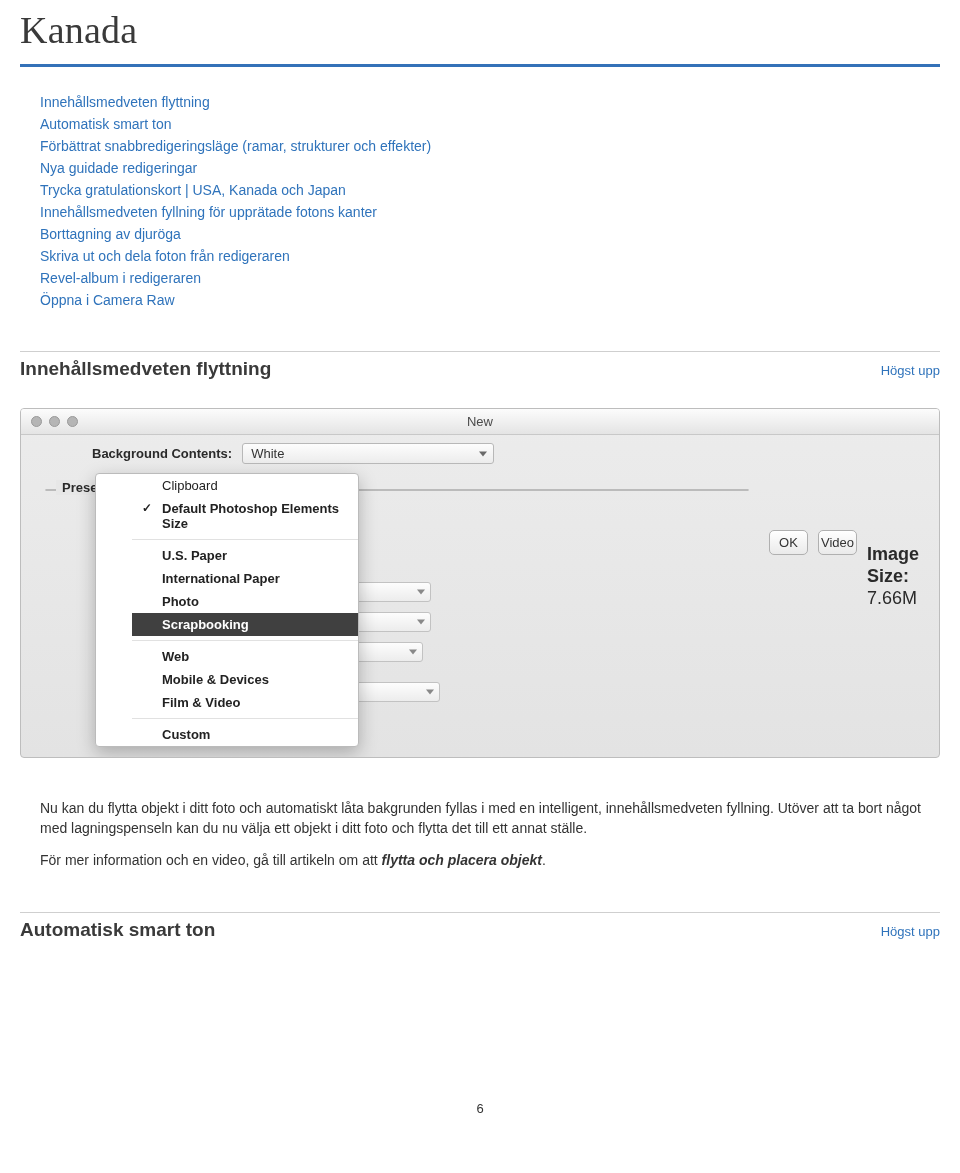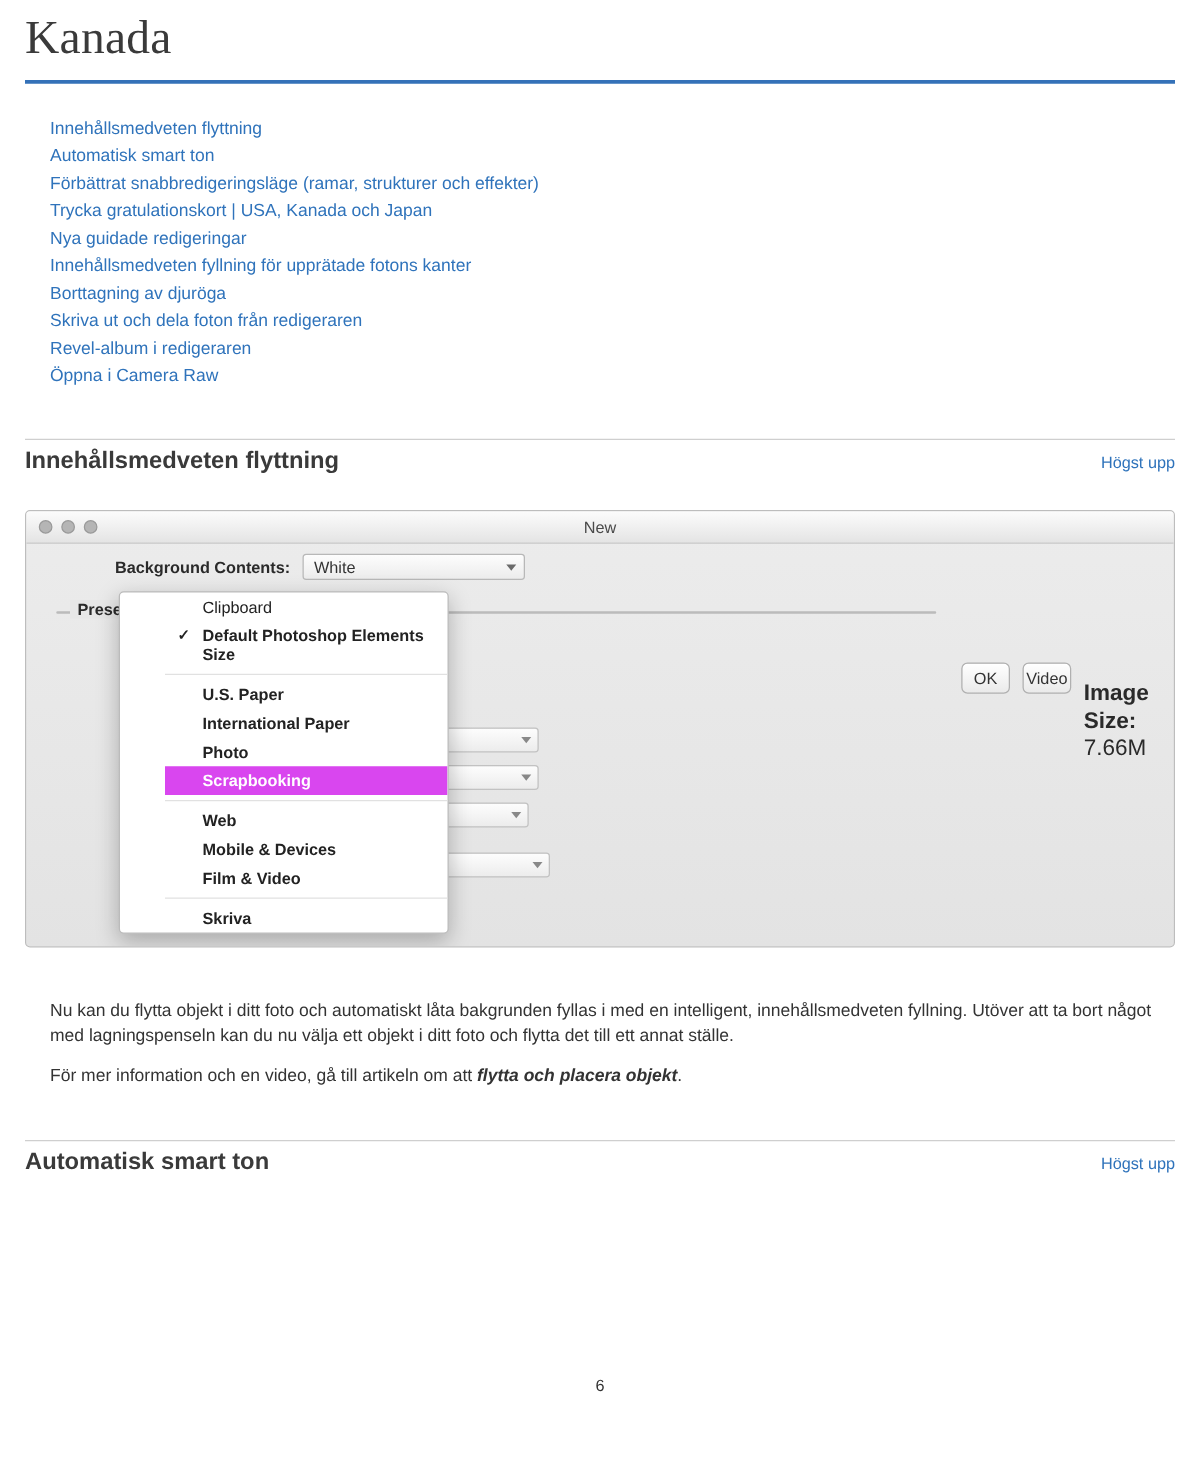--- a/index.html
+++ b/index.html
@@ -38,36 +38,36 @@
   
   .ghost-row { position: absolute; display:flex; align-items:center; gap:8px; }
   .ghost-row .sel { width:100px; height:20px; background: linear-gradient(#fdfdfd,#ececec); border:1px solid #c2c2c2; border-radius:3px; position:relative; font-size:12px; color:#444; padding:1px 6px; }
   .ghost-row .sel .tri{ position:absolute; right:5px; top:50%; transform:translateY(-50%); border-left:4px solid transparent; border-right:4px solid transparent; border-top:5px solid #888; }
   .ghost-label { font-size:12px; color:#555; }
   
   .menu { position: absolute; left: 74px; top: 38px; width: 264px; background: #fff; border: 1px solid #bbb; border-radius: 4px; box-shadow: 0 6px 18px rgba(0,0,0,.25); overflow: hidden; z-index:5;padding-left:36px;}
   .menu .item { padding: 4px 14px 4px 30px; font-size: 13px; color: #222; position: relative; cursor: pointer; }
   .menu .item.bold { font-weight: 700; }
   .menu .item.check::before { content: "✓"; position: absolute; left: 10px; font-size: 12px; }
-  .menu .item.sel { background: #d946ef; color: #fff; }
+  .menu .item.sel { background: #404040; color: #fff; }
   .menu .sep { height: 1px; background: #e1e1e1; margin: 4px 0; }
 </style>
 </head>
 <body>
 
 <div class="page">
   <h1>Kanada</h1>
   <div class="hr-main"></div>
 
   <div class="links">
     <a>Innehållsmedveten flyttning</a>
     <a>Automatisk smart ton</a>
     <a>Förbättrat snabbredigeringsläge (ramar, strukturer och effekter)</a>
+    <a>Nya guidade redigeringar</a>
     <a>Trycka gratulationskort | USA, Kanada och Japan</a>
-    <a>Nya guidade redigeringar</a>
     <a>Innehållsmedveten fyllning för upprätade fotons kanter</a>
     <a>Borttagning av djuröga</a>
     <a>Skriva ut och dela foton från redigeraren</a>
     <a>Revel-album i redigeraren</a>
     <a>Öppna i Camera Raw</a>
   </div>
 
   <hr class="section-divider">
   <div class="section-head">
     <h2>Innehållsmedveten flyttning</h2>
@@ -107,41 +107,41 @@
               </div>
           </div>
           <div class="ghost-row" style="left:294px; top:192px;">
             <div class="sel" style="width:100px;">
                 <span class="tri"></span>
               </div>
           </div>
 
           <div class="bg-row">
             <span class="bg-label">Background Contents:</span>
-            <div class="select-box" style="width:178px;">
+            <div class="select-box" style="width:252px;">
               <span>White</span>
               <span class="tri"></span>
             </div>
           </div>
         </div>
 
         <div class="menu">
           <div class="item">Clipboard</div>
           <div class="item bold check">Default Photoshop Elements Size</div>
           <div class="sep"></div>
           <div class="item bold">U.S. Paper</div>
           <div class="item bold">International Paper</div>
           <div class="item bold">Photo</div>
           <div class="item bold sel">Scrapbooking</div>
           <div class="sep"></div>
           <div class="item bold">Web</div>
           <div class="item bold">Mobile &amp; Devices</div>
           <div class="item bold">Film &amp; Video</div>
           <div class="sep"></div>
-          <div class="item bold">Skriva</div>
+          <div class="item bold">Custom</div>
         </div>
 
         <div class="right-col">
           <div class="mac-btn">OK</div>
           <div class="mac-btn">Video</div>
           <div class="imgsize">
             <div>Image Size:</div>
             <div class="val">7.66M</div>
           </div>
         </div>

